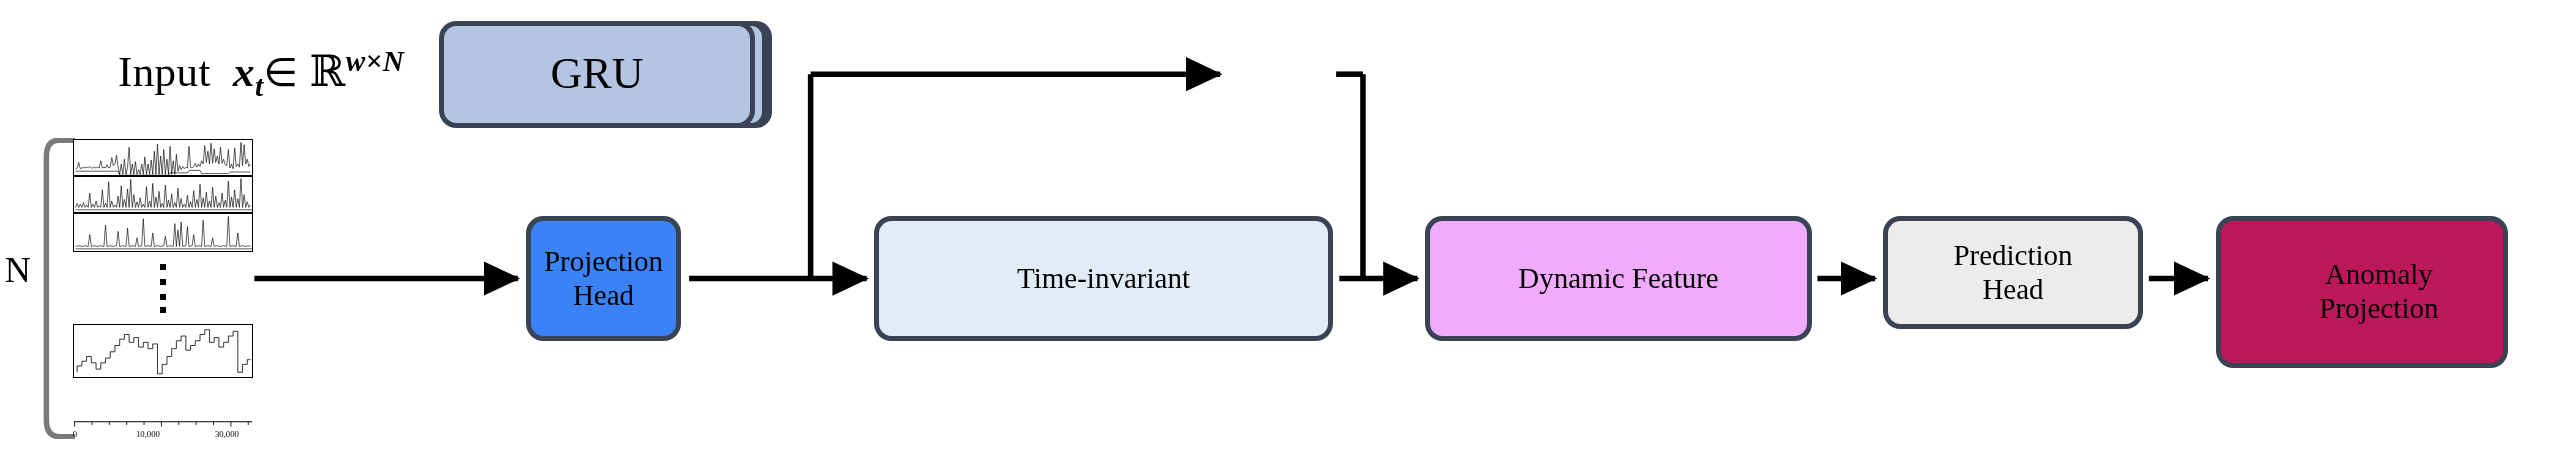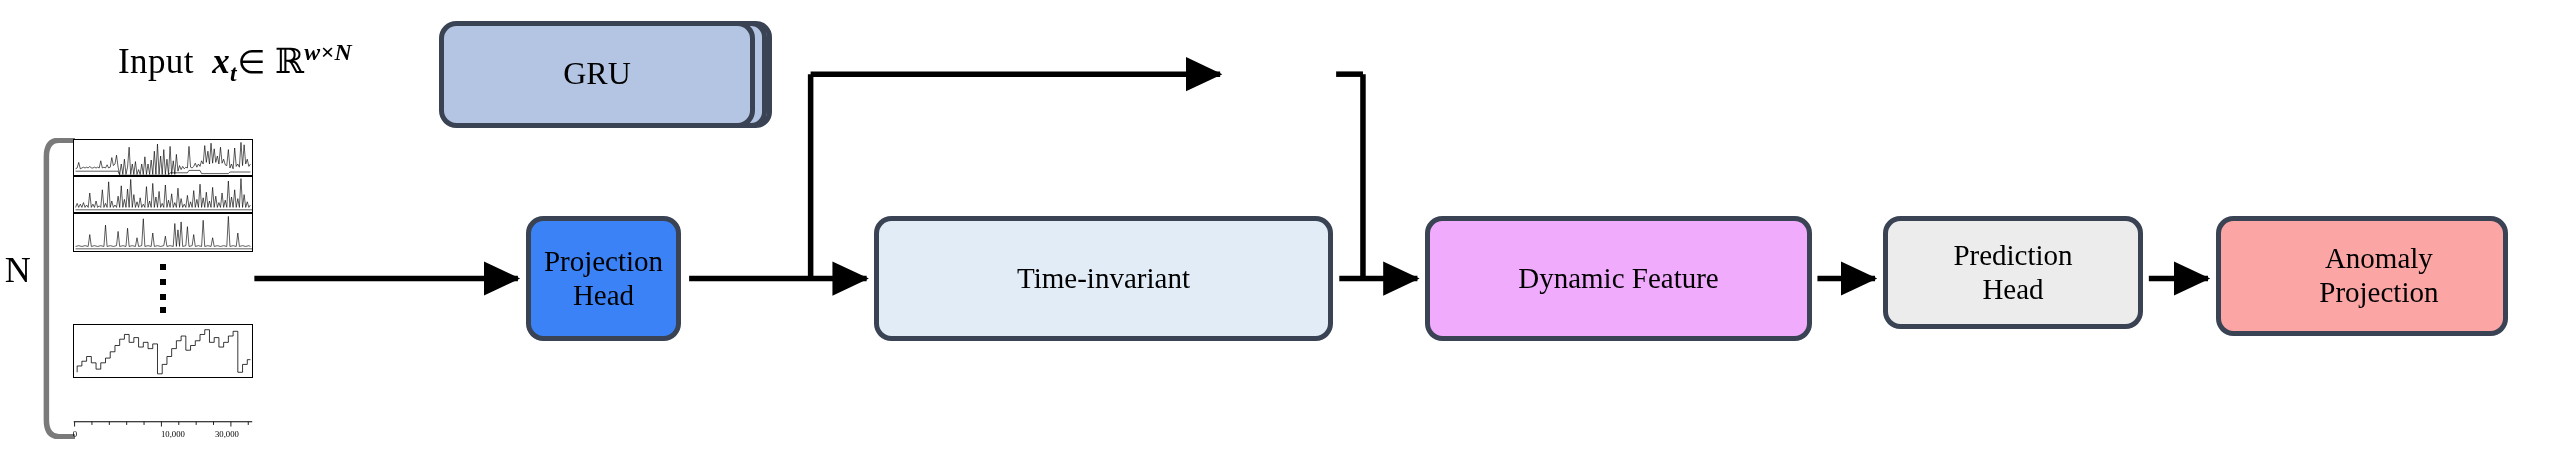--- a/index.html
+++ b/index.html
@@ -13,22 +13,22 @@
     width: 2576px;
     height: 475px;
     background: #ffffff;
     overflow: hidden;
   }
 
   
   #input-label {
     position: absolute;
     left: 118px;
-    top: 39px;
-    font-size: 35px;
+    top: 45px;
+    font-size: 43px;
     color: #000;
     white-space: nowrap;
     letter-spacing: 0.4px;
   }
   #input-label .mathvar {
     font-style: italic;
     font-weight: bold;
     font-family: "Liberation Serif", "DejaVu Serif", serif;
   }
   #input-label .sub {
@@ -130,25 +130,25 @@
     color: #000;
     font-size: 29px;
     line-height: 1.16;
     padding: 3.2px 6.3px;
   }
   .node .lbl { display: block; }
 
   #node-projection { left: 526px;  top: 216px; width: 155px; height: 125px; background: #3b82f6; }
   #node-gru-back2  { left: 452px;  top: 20.5px;  width: 320px; height: 107px; background: #b3c5e2; border-radius: 16px; position: absolute; border: 5.5px solid #3a4354; }
   #node-gru-back1  { left: 447px;  top: 20.5px;  width: 320px; height: 107px; background: #b3c5e2; border-radius: 16px; position: absolute; border: 5.5px solid #3a4354; }
-  #node-gru        { left: 439px;  top: 20.5px;  width: 316px; height: 107px; background: #b3c5e2; font-size: 32px; }
+  #node-gru        { left: 439px;  top: 20.5px;  width: 316px; height: 107px; background: #b3c5e2; font-size: 44px; }
   #node-transformer{ left: 874px; top: 216px; width: 459px; height: 125px; background: #e2ecf6; }
   #node-dynamic    { left: 1425px; top: 216px; width: 387px; height: 125px; background: #f0abfc; }
   #node-prediction { left: 1883px; top: 216px; width: 260px; height: 113px; background: #ececec; }
-  #node-anomaly    { left: 2216px; top: 216px; width: 292px; height: 120px; background: #fca5a5; padding-left: 40px; }
+  #node-anomaly    { left: 2216px; top: 216px; width: 292px; height: 152px; background: #be185d; padding-left: 40px; }
 
   
   #wires {
     position: absolute;
     left: 0; top: 0;
     width: 2576px; height: 475px;
     pointer-events: none;
   }
 </style>
 </head>
@@ -215,21 +215,21 @@
       <line x1="112" y1="1" x2="112" y2="7"></line>
       <line x1="134" y1="1" x2="134" y2="5"></line>
       <line x1="156" y1="1" x2="156" y2="5"></line>
       <line x1="178" y1="1" x2="178" y2="5"></line>
       <line x1="200" y1="1" x2="200" y2="7"></line>
       <line x1="222" y1="1" x2="222" y2="5"></line>
     </g>
   </svg>
   <div class="xtick-labels">
     <span class="xtl" style="left:4.7px;">0</span>
-    <span class="xtl" style="left:93px;">10,000</span>
+    <span class="xtl" style="left:68px;">10,000</span>
     <span class="xtl" style="left:147px;">30,000</span>
   </div>
 
   <svg id="wires" viewBox="0 0 3264 602">
     <defs>
       <marker id="arrowhead" markerWidth="7" markerHeight="7" refX="6.2" refY="3.5" orient="auto" markerUnits="strokeWidth">
         <path d="M0,0.4 L6.6,3.5 L0,6.6 z" fill="#000"></path>
       </marker>
     </defs>
 

